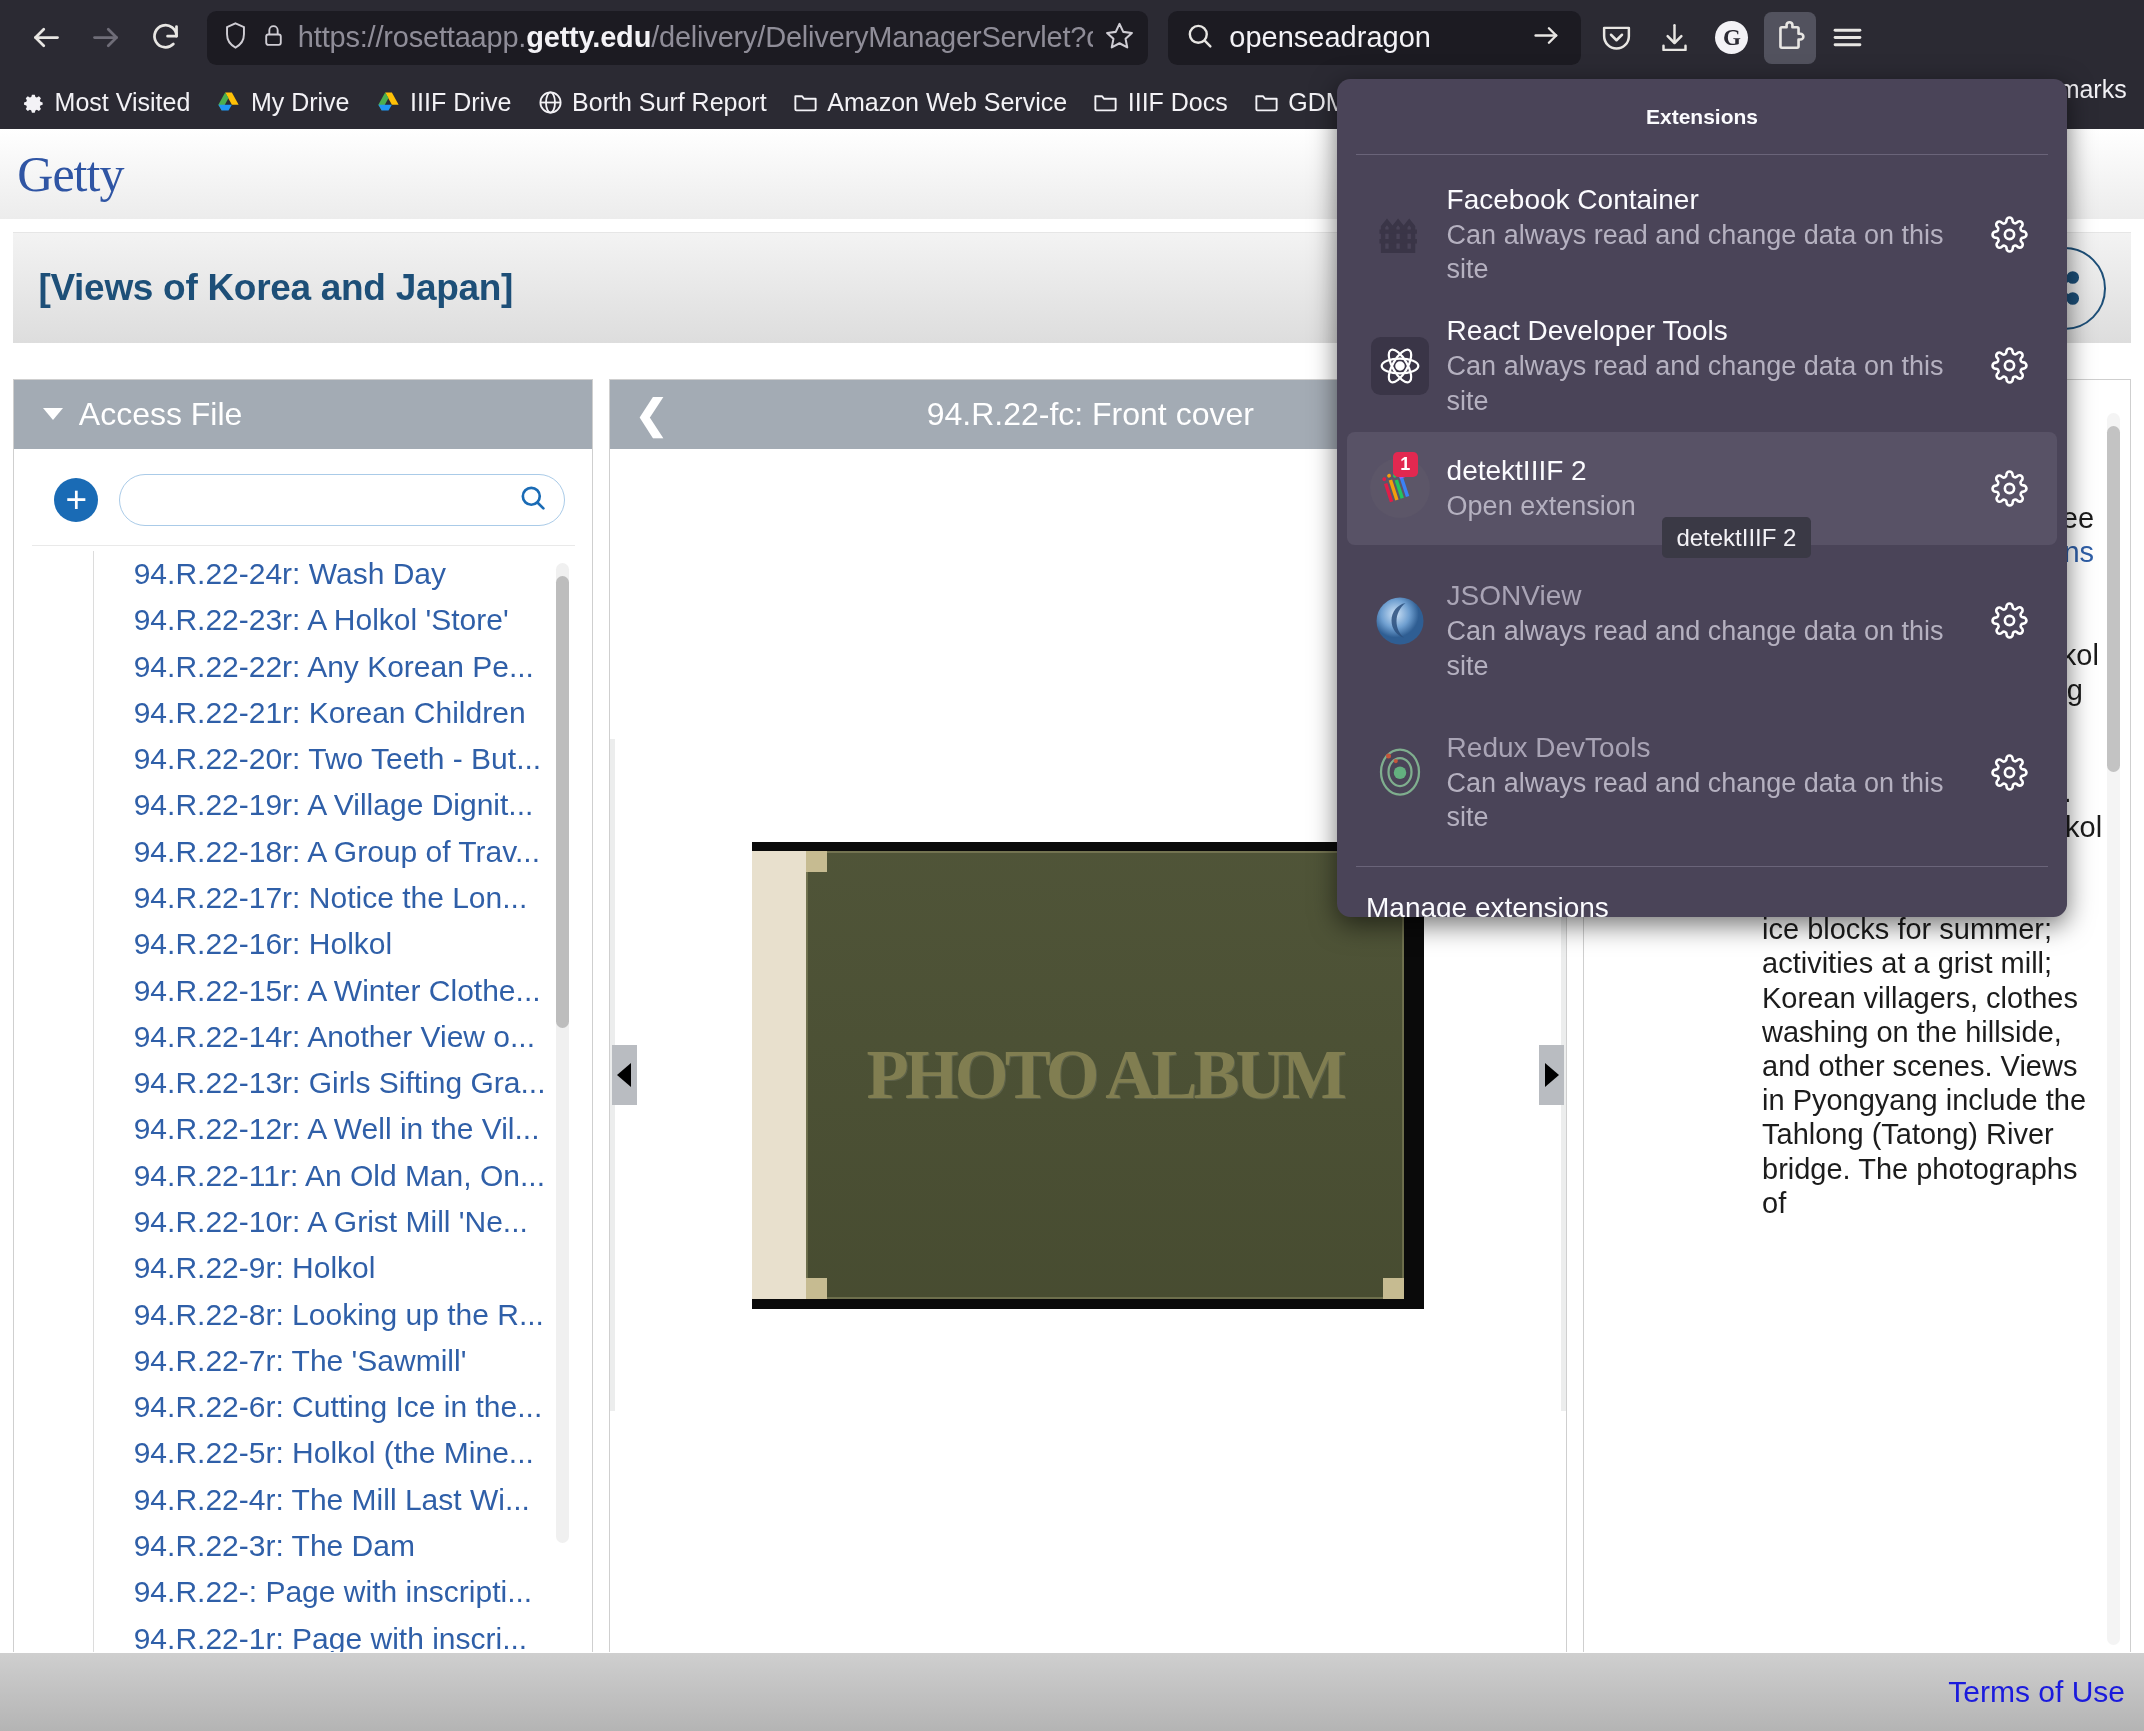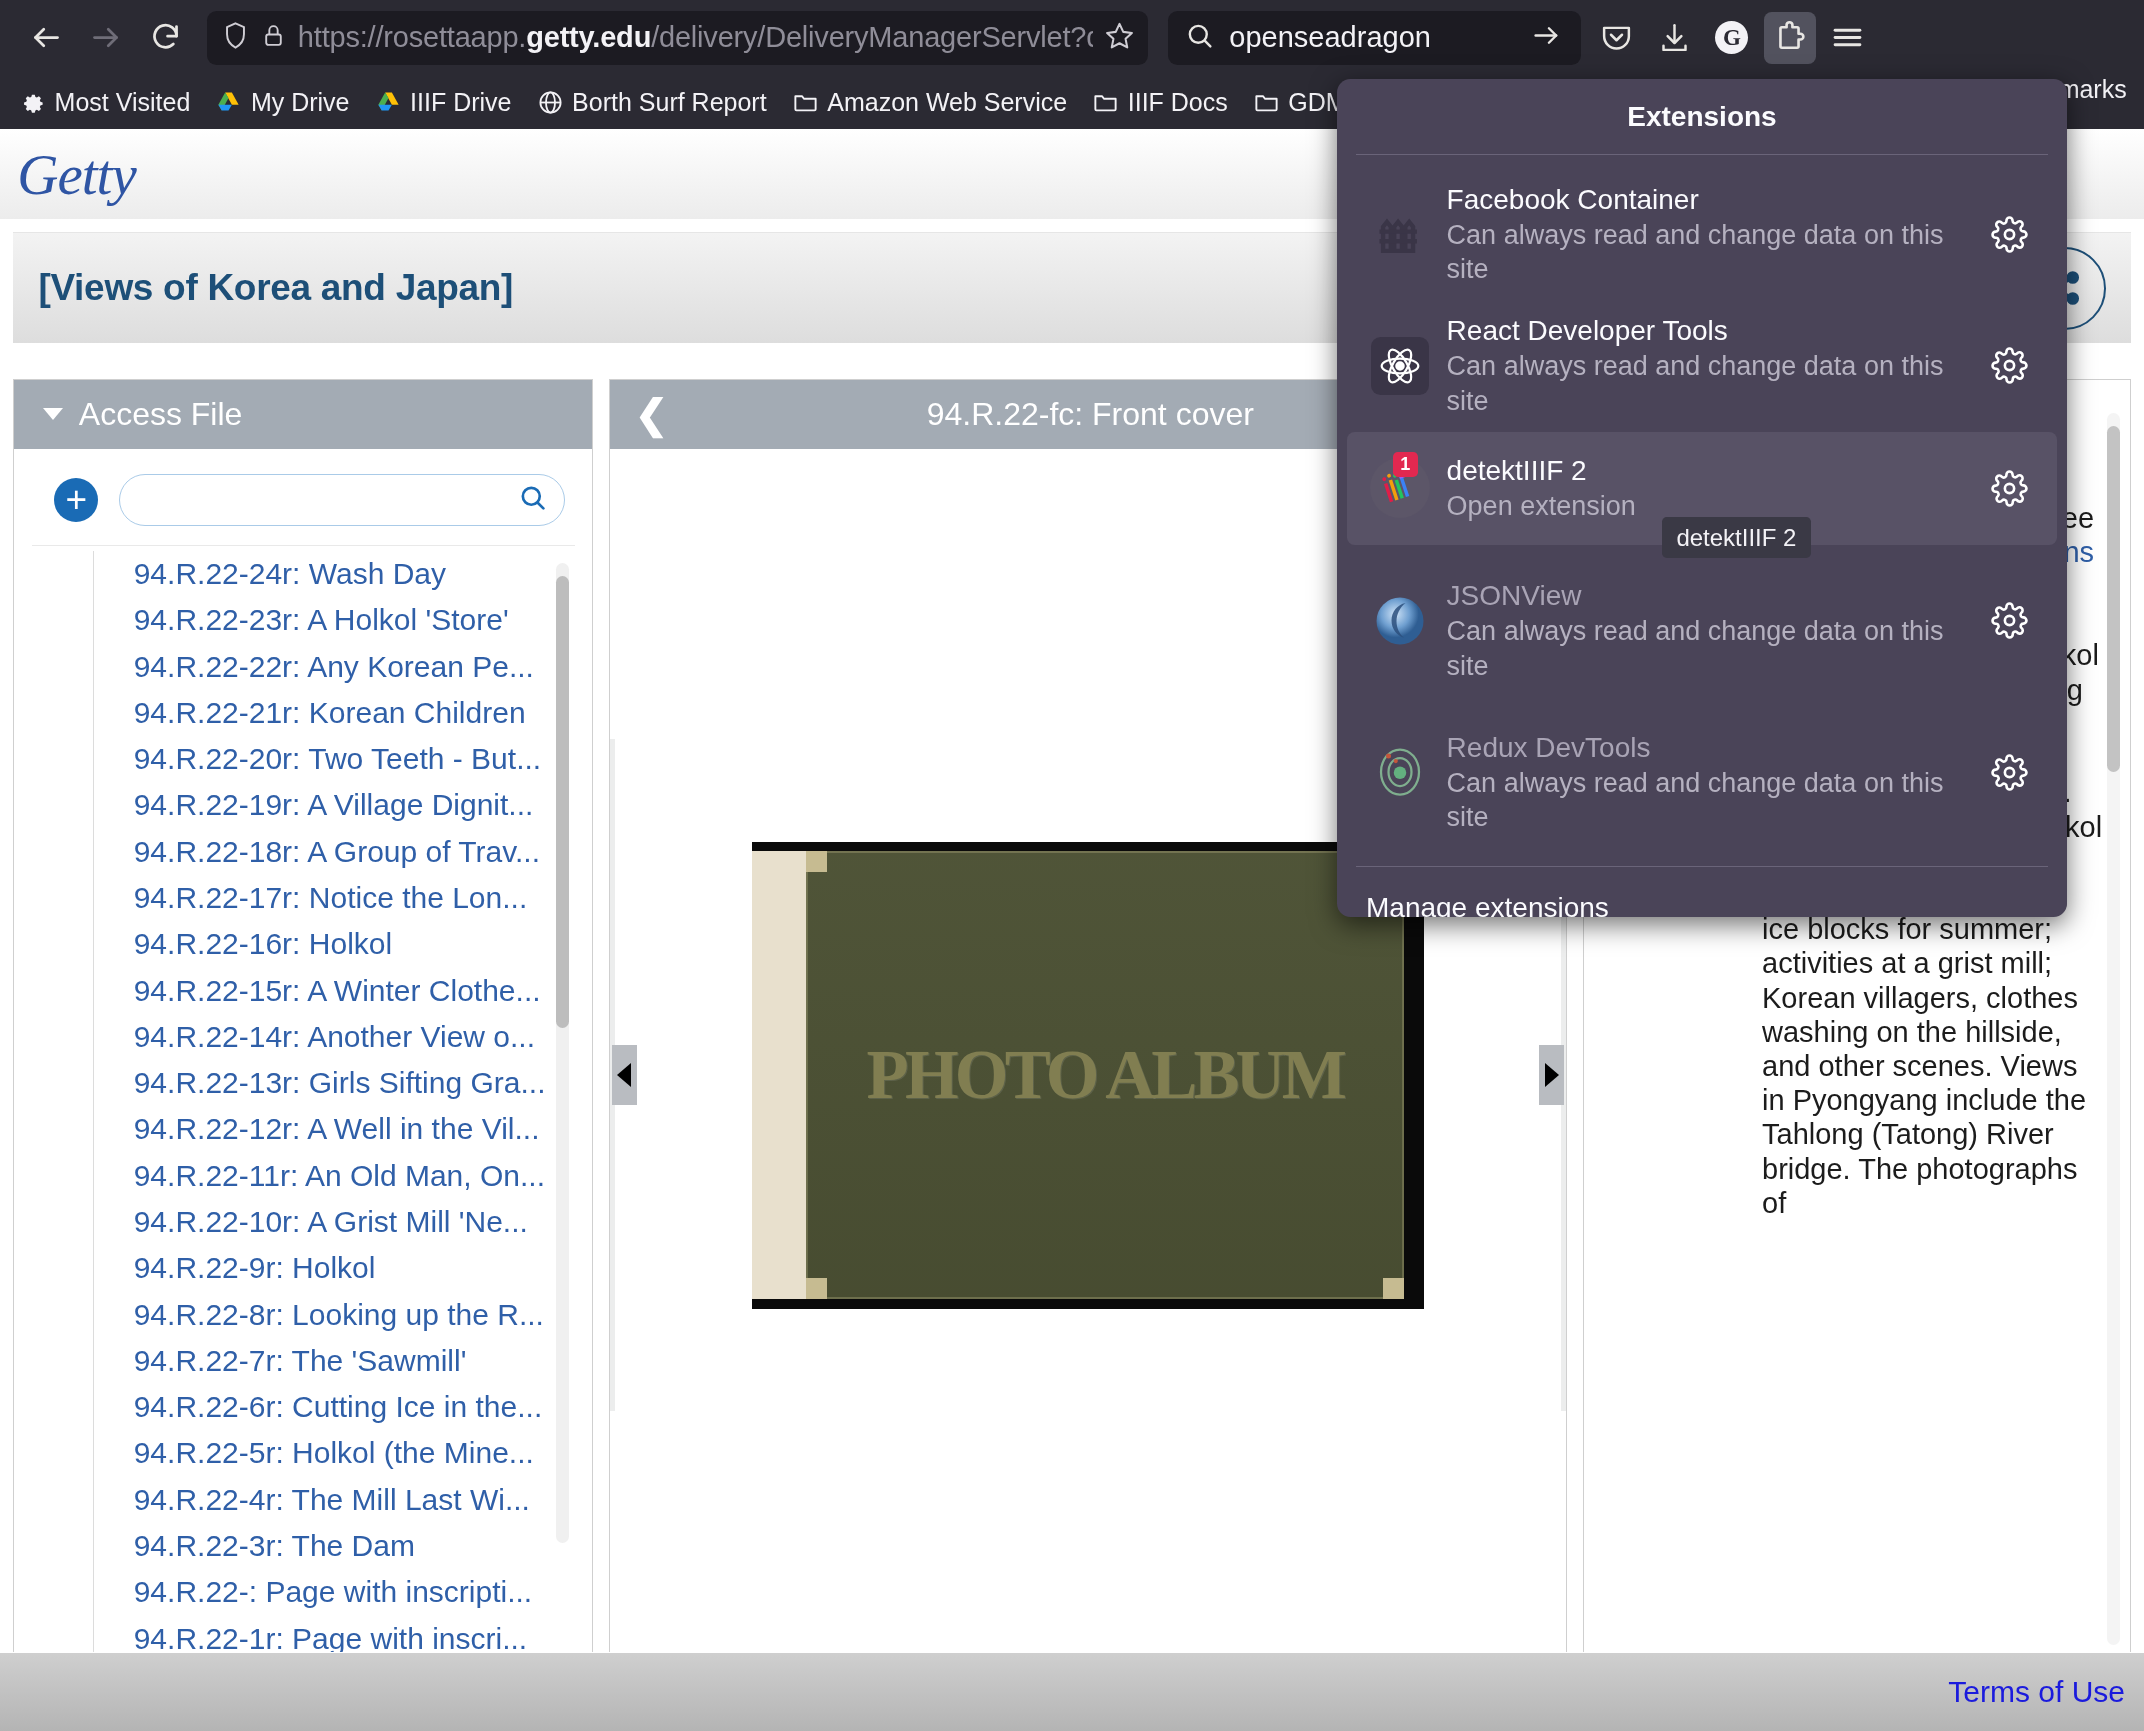--- a/index.html
+++ b/index.html
@@ -69,21 +69,21 @@
 
   
   .ext-panel {
     position:absolute; left:1337px; top:79px; width:730px; height:838px;
     background:#4a4458; border-radius:13.4px;
     box-shadow: 0 7.7px 27px rgba(0,0,0,.55);
     z-index: 90; color:#fbfbfe; overflow:hidden;
   }
   .ext-title {
     height:75px; display:flex; align-items:center; justify-content:center;
-    font-size:28px; font-weight:700;
+    font-size:21px; font-weight:700;
   }
   .ext-div { height:1px; background:#6a6479; margin: 0 19px; }
   .ext-list { padding: 13.4px 9.6px 0 9.6px; }
   .ext-row {
     display:flex; align-items:center; gap: 14px;
     padding: 13.4px 21px; border-radius:7.7px; min-height: 113px;
   }
   .ext-row.highlight { background:#585266; }
   .ext-ico {
     width: 65px; height:65px; flex:0 0 auto; position:relative;
@@ -108,22 +108,22 @@
   .ext-manage { font-size:28px; padding: 25px 29px; color:#fbfbfe; }
 
   
   .page { position:absolute; left:0; top:129px; width:2144px; height:1602px; background:#fff; }
 
   .getty-header {
     height: 90px; background: linear-gradient(#ffffff, #ececec);
     display:flex; align-items:center; padding-left: 17.3px;
   }
   .getty-logo {
-    font-family:"Liberation Serif", serif; font-size:57px; color:#2f55a4;
-    line-height:1; letter-spacing:-1px;font-style:italic;
+    font-family:"Liberation Serif", serif; font-size:50px; color:#2f55a4;
+    line-height:1; letter-spacing:-1px;
   }
 
   .title-bar {
     margin: 13.4px 13.4px 0 13.4px; height: 111px;
     background: linear-gradient(#f3f3f3, #dddddd);
     border-top:1px solid #e6e6e6;
     display:flex; align-items:center; justify-content:space-between;
     padding: 0 25px;
   }
   .doc-title {

